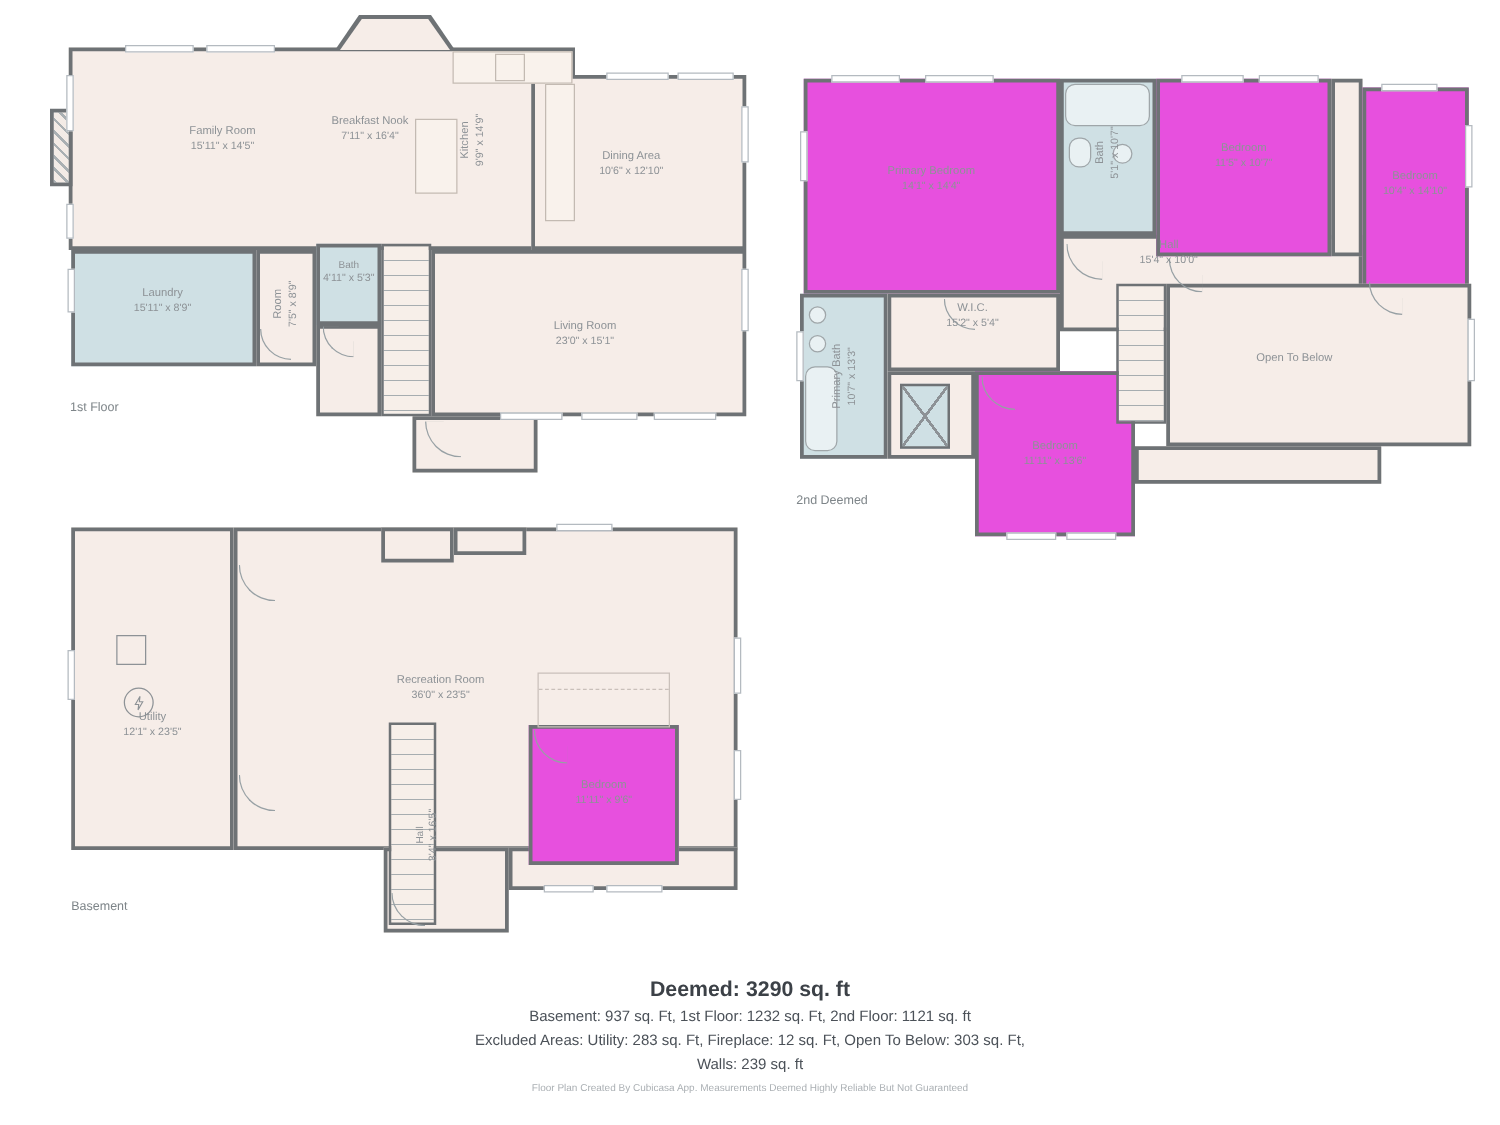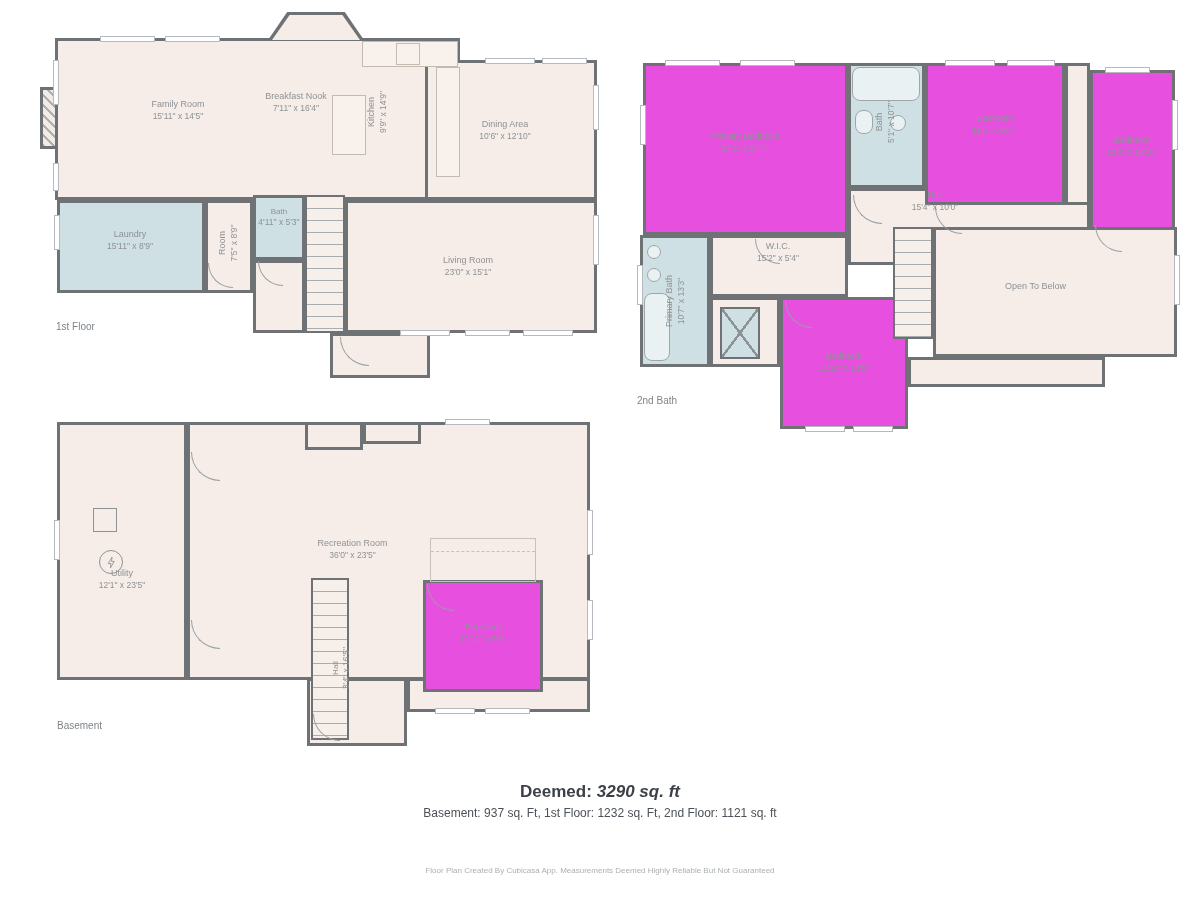--- a/index.html
+++ b/index.html
@@ -33,21 +33,21 @@
   .floorlab{position:absolute;font-size:10px;color:#7e8589;}
   .bayouter{position:absolute;background:#6e7275;
             clip-path:polygon(0 100%,20% 0,80% 0,100% 100%);}
   .bayinner{position:absolute;background:#f6ede8;
             clip-path:polygon(0 100%,20% 0,80% 0,100% 100%);}
   .elec{position:absolute;box-sizing:border-box;border:1.5px solid #8d9296;border-radius:50%;
         display:flex;align-items:center;justify-content:center;background:#f6ede8;}
   .panel{position:absolute;box-sizing:border-box;border:1.5px solid #8d9296;}
   .summary{position:absolute;left:0;right:0;top:782px;text-align:center;color:#4b5158;}
   .total-line{font-size:17px;font-weight:700;color:#3c4147;margin-bottom:2px;}
-  .total-line .tv{margin-left:5px;font-weight:800;font-style:italic;}
+  .total-line .tv{margin-left:5px;font-weight:800;}
   .sline{font-size:12px;line-height:19px;}
   .footnote{position:absolute;left:0;right:0;top:866px;text-align:center;
             font-size:8px;color:#abb0b4;}
 </style>
 </head>
 <body>
 
 <div class="plan" style="left:40px;top:15px;width:560px;height:365px;">
   <div class="room" style="left:15px;top:23px;width:405px;height:162px;"></div>
   <div class="bayouter" style="left:228px;top:-3px;width:96px;height:28px;">
@@ -189,21 +189,21 @@
     <span class="nm">W.I.C.</span>
     <span class="dm">15'2" x 5'4"</span>
   </div>
   <div class="lbl" style="left:149px;top:296px;width:120px;">
     <span class="nm">Bedroom</span>
     <span class="dm">11'11" x 13'6"</span>
   </div>
   <div class="lbl" style="left:338px;top:226px;width:125px;">
     <span class="nm">Open To Below</span>
   </div>
-  <div class="floorlab" style="left:2px;top:340px;">2nd Bath</div>
+  <div class="floorlab" style="left:2px;top:340px;">2nd Deemed</div>
 </div>
 
 <div class="plan" style="left:55px;top:420px;width:540px;height:340px;">
   <div class="room" style="left:2px;top:2px;width:130px;height:258px;"></div>
   <div class="room" style="left:132px;top:2px;width:403px;height:258px;"></div>
   <div class="room" style="left:352px;top:258px;width:183px;height:34px;"></div>
   <div class="room" style="left:252px;top:258px;width:100px;height:68px;"></div>
   <div class="room" style="left:250px;top:2px;width:58px;height:28px;"></div>
   <div class="room" style="left:308px;top:2px;width:58px;height:22px;"></div>
   <div class="room bed" style="left:368px;top:160px;width:120px;height:112px;"></div>
@@ -248,14 +248,16 @@
     <span class="dm">11'11" x 9'6"</span>
   </div>
   <div class="floorlab" style="left:2px;top:300px;">Basement</div>
 </div>
 
 <div class="summary">
   <div class="total-line">
     <span>Deemed:</span><span class="tv">3290 sq. ft</span>
   </div>
   <div class="sline">Basement: 937 sq. Ft, 1st Floor: 1232 sq. Ft, 2nd Floor: 1121 sq. ft</div>
+  <div class="sline">Excluded Areas: Utility: 283 sq. Ft, Fireplace: 12 sq. Ft, Open To Below: 303 sq. Ft,</div>
+  <div class="sline">Walls: 239 sq. ft</div>
 </div>
 <div class="footnote">Floor Plan Created By Cubicasa App. Measurements Deemed Highly Reliable But Not Guaranteed</div>
 
 </body></html>

